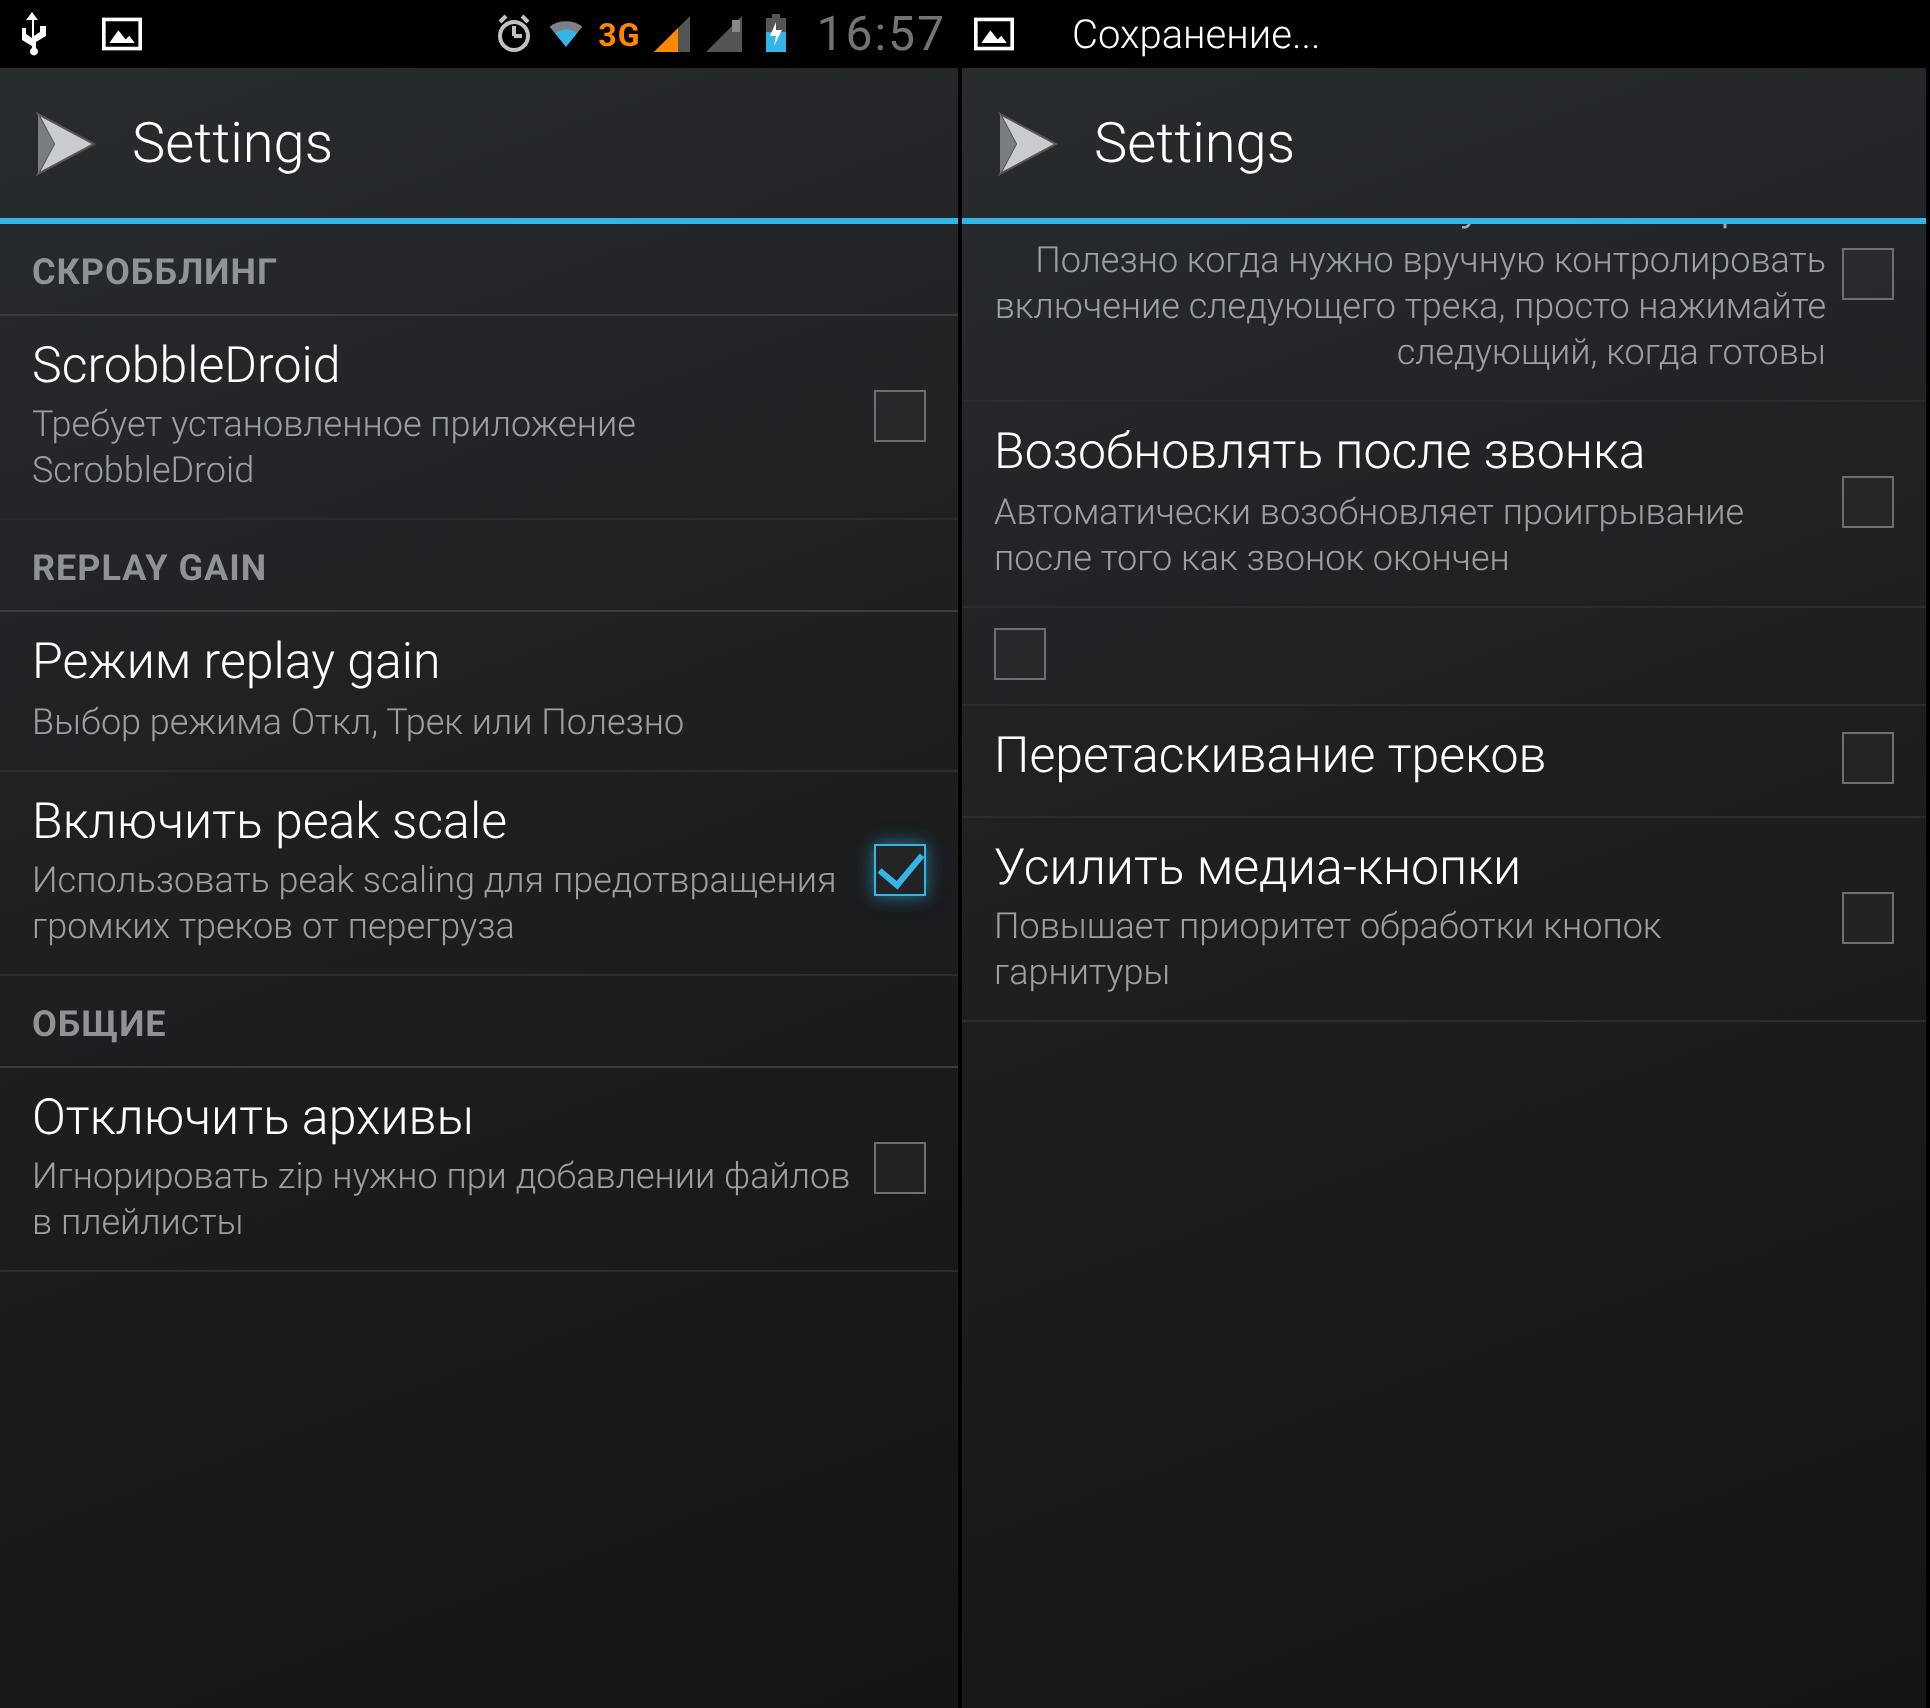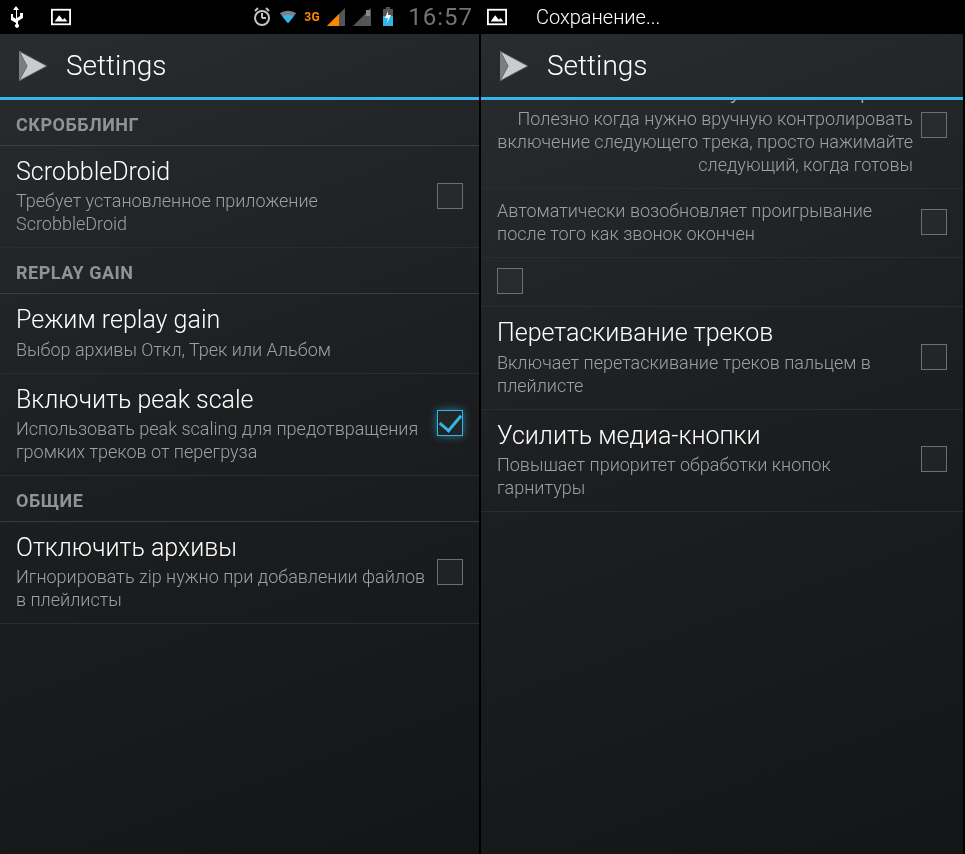--- a/index.html
+++ b/index.html
@@ -28,25 +28,25 @@
     display: flex;
     align-items: center;
     padding: 0 6px;
     font-size: 20px;
     color: #fff;
   }
   .statusbar .sb-left { display: flex; gap: 25px; align-items: center; }
   .statusbar .sb-right { margin-left: auto; display: flex; gap: 6px; align-items: center; }
   .sb-icon { display: inline-flex; align-items: center; justify-content: center; width: 20px; height: 20px; }
   .sb-time { color: #737373; font-size: 24px; letter-spacing: 1px; font-weight: 400; margin-left: 4px;}
-  .sb-3g { color: #ff8800; font-size: 12px; font-weight: 700; letter-spacing: .5px; }
+  .sb-3g { color: #ff8800; font-size: 16px; font-weight: 700; letter-spacing: .5px; }
   .sb-text { color: #fff; font-size: 20px; font-weight: 300; margin-left: 4px; }
   
   .actionbar {
-    height: 66px;
+    height: 78px;
     display: flex;
     align-items: center;
     padding: 0 10px 0 12px;
     border-bottom: 3px solid #33b5e5;
     background: transparent;
   }
   .app-icon { width: 40px; height: 40px; margin-right: 14px; display:flex; align-items:center; justify-content:center; }
   .actionbar-title { font-size: 28px; font-weight: 300; color: #fff; }
   
   .list { height: calc(854px - 34px - 66px); overflow: hidden; }
@@ -189,21 +189,21 @@
         <div class="summary">Требует установленное приложение ScrobbleDroid</div>
       </div>
       <div class="checkbox"></div>
     </div>
 
     <div class="cat-header">REPLAY GAIN</div>
 
     <div class="pref">
       <div class="txt">
         <div class="title">Режим replay gain</div>
-        <div class="summary">Выбор архивы Откл, Трек или Альбом</div>
+        <div class="summary">Выбор режима Откл, Трек или Полезно</div>
       </div>
     </div>
 
     <div class="pref">
       <div class="txt">
         <div class="title">Включить peak scale</div>
         <div class="summary">Использовать peak scaling для предотвращения громких треков от перегруза</div>
       </div>
       <div class="checkbox checked"></div>
     </div>
@@ -250,33 +250,33 @@
       <div class="pref cutoff-top">
         <div class="txt">
           <div class="title">Пауза после трека</div>
           <div class="summary">Полезно когда нужно вручную контролировать включение следующего трека, просто нажимайте следующий, когда готовы</div>
         </div>
         <div class="checkbox"></div>
       </div>
 
       <div class="pref">
         <div class="txt">
+          <div class="title trunc">Возобновлять после звонка</div>
           <div class="summary">Автоматически возобновляет проигрывание после того как звонок окончен</div>
         </div>
         <div class="checkbox"></div>
       </div>
 
       <div class="pref">
         <div class="checkbox"></div>
       </div>
 
       <div class="pref">
         <div class="txt">
           <div class="title">Перетаскивание треков</div>
-          <div class="summary">Включает перетаскивание треков пальцем в плейлисте</div>
         </div>
         <div class="checkbox"></div>
       </div>
 
       <div class="pref">
         <div class="txt">
           <div class="title">Усилить медиа-кнопки</div>
           <div class="summary">Повышает приоритет обработки кнопок гарнитуры</div>
         </div>
         <div class="checkbox"></div>

